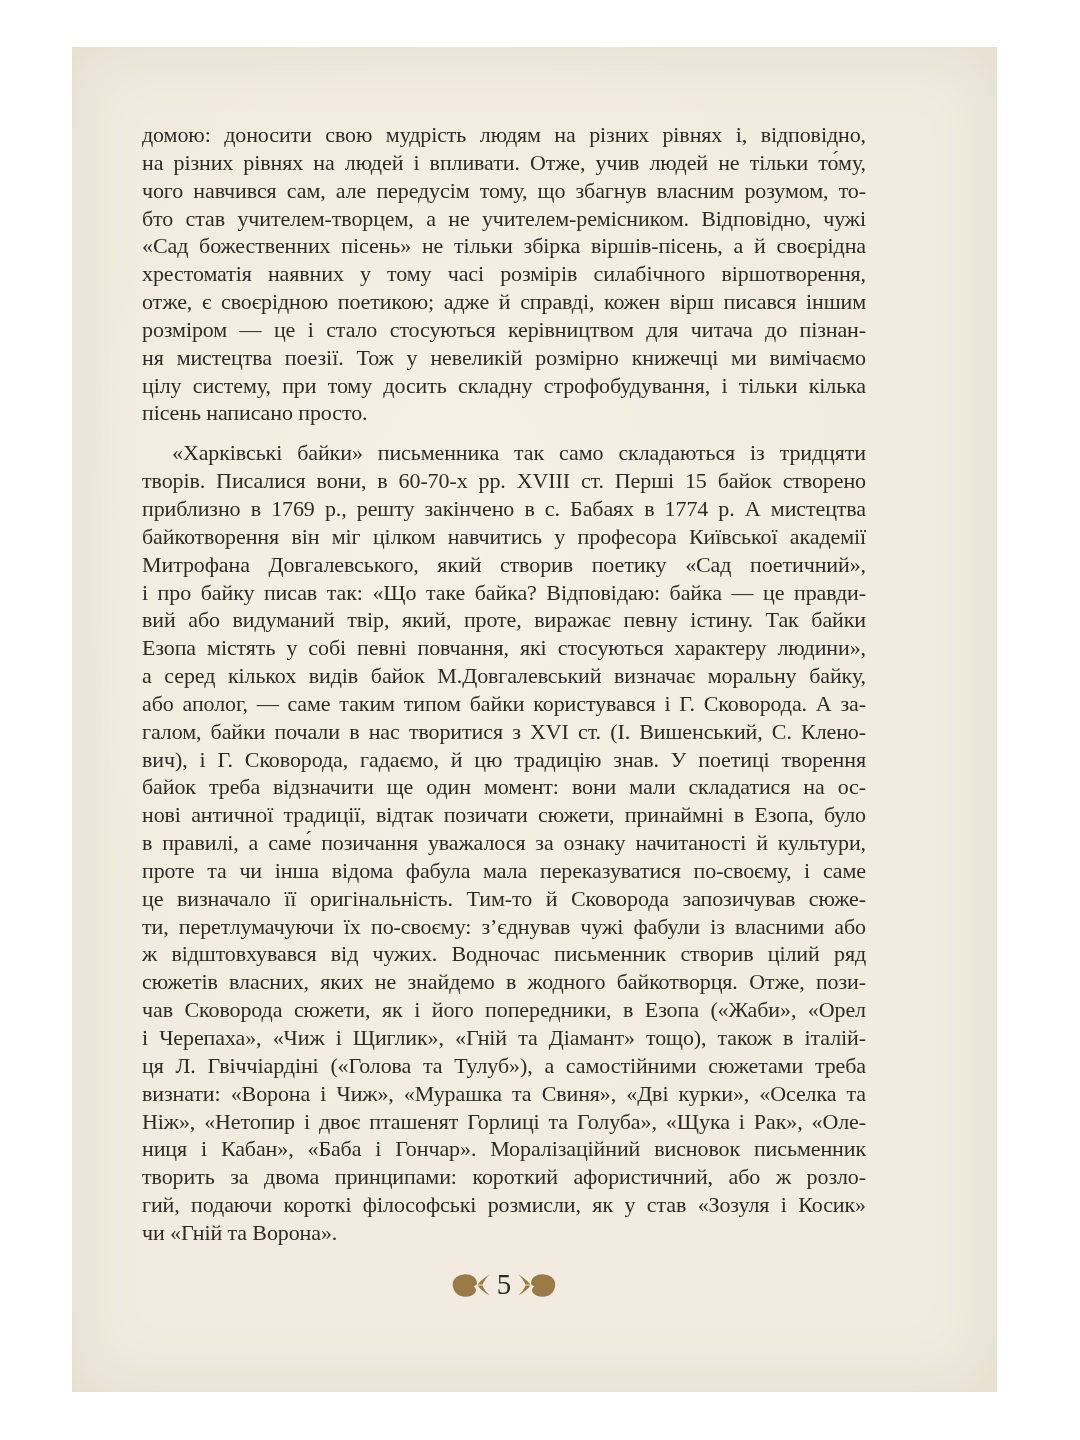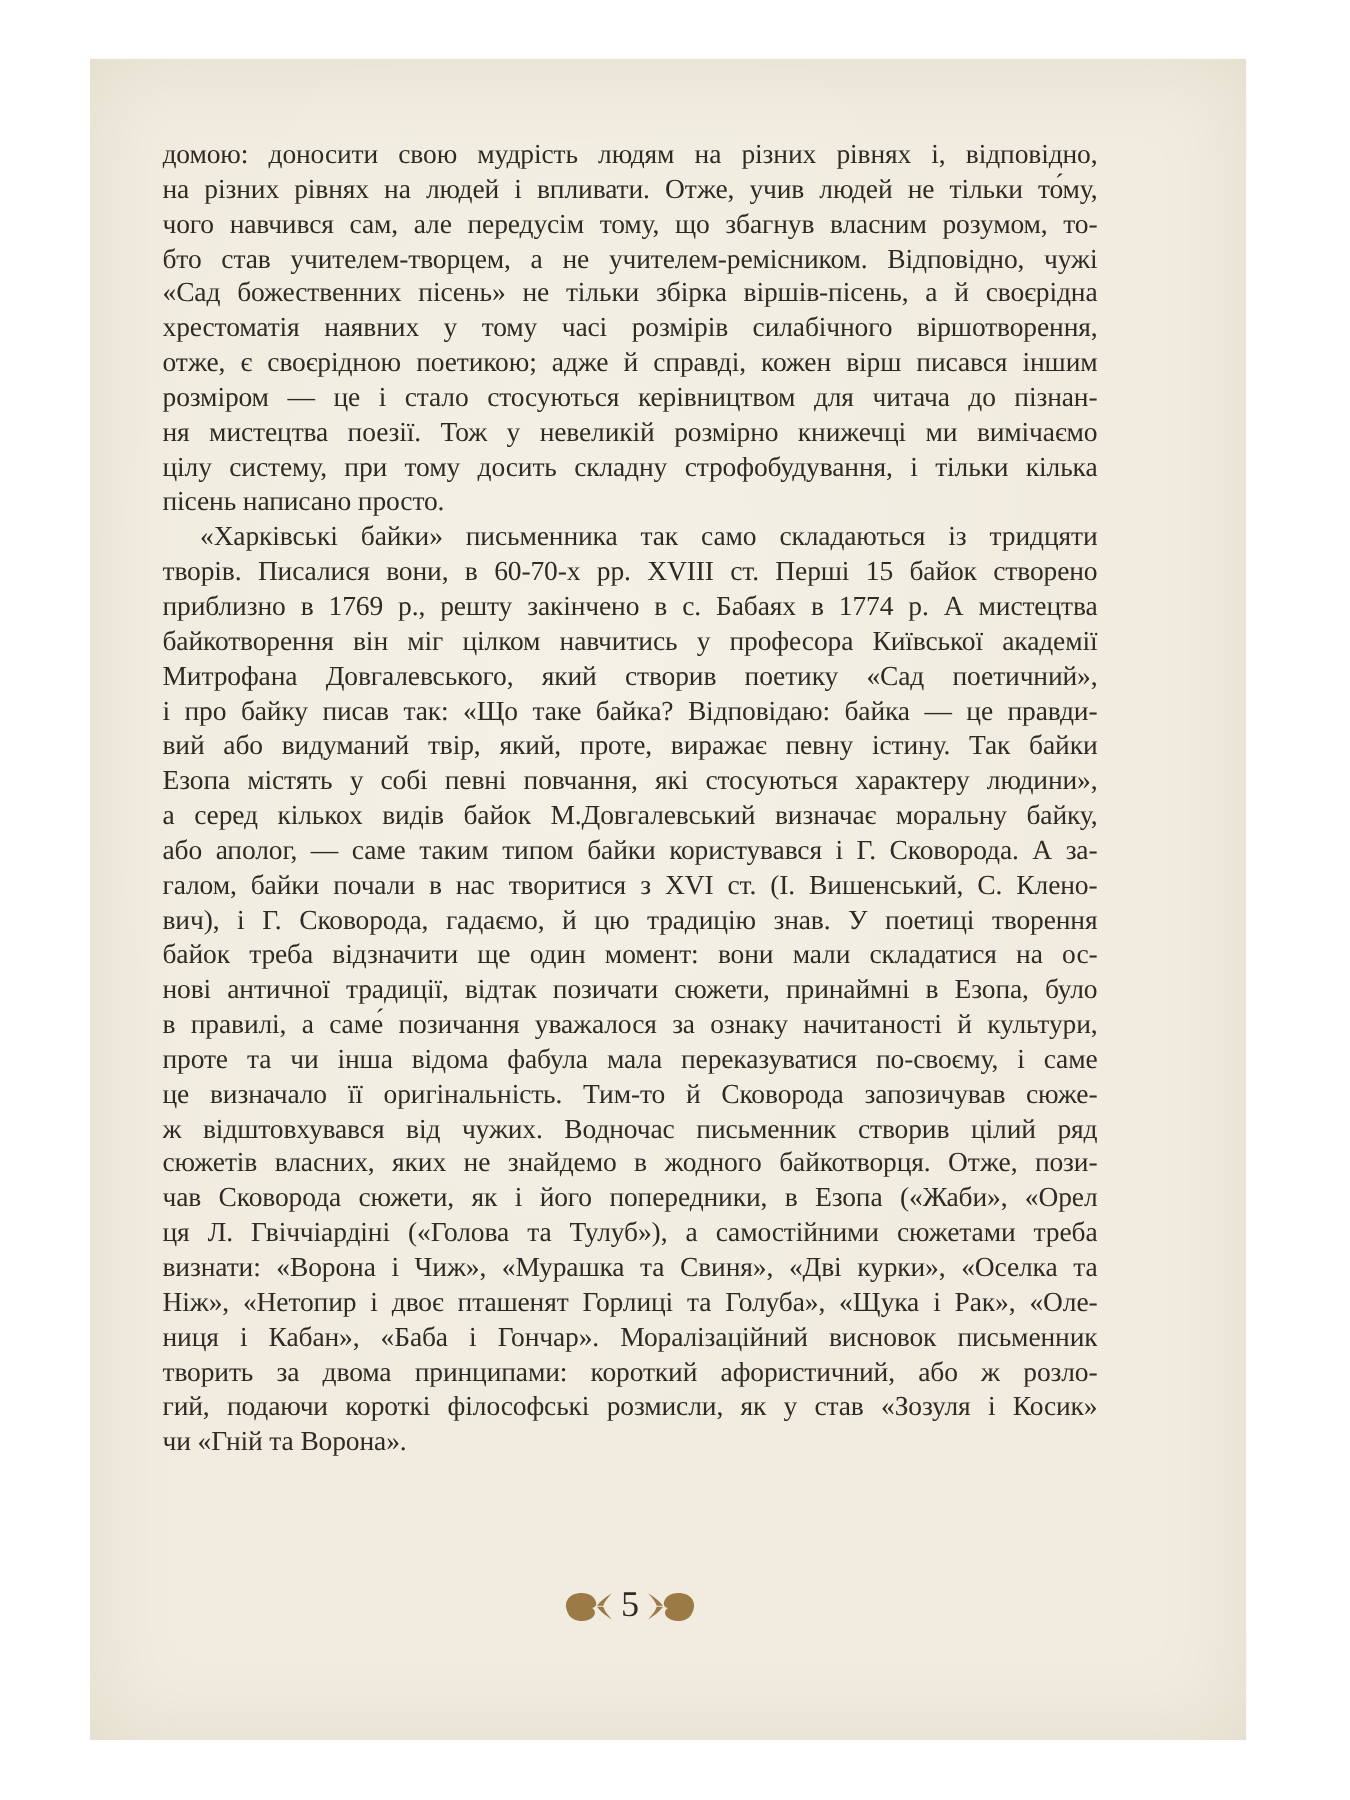--- a/index.html
+++ b/index.html
@@ -31,21 +31,21 @@
   .text-block {
     position: absolute;
     left: 58px;
     top: 62px;
     width: 748px;
     font-size: 22px;
     line-height: 27.85px;
     letter-spacing: -0.1px;
     color: var(--ink, #2e2b26);
   }
-  .paragraph { margin: 0; }
+  .paragraph { margin: 12px; }
   .line {
     text-align: justify;
     text-align-last: justify;
     height: 27.85px;
     overflow: hidden;
   }
   .line.last {
     text-align-last: left;
     font-family: Liberation Serif, serif;
   }
@@ -103,23 +103,25 @@
           <div class="line">Езопа містять у собі певні повчання, які стосуються характеру людини»,</div>
           <div class="line">а серед кількох видів байок М.Довгалевський визначає моральну байку,</div>
           <div class="line">або аполог, — саме таким типом байки користувався і Г. Сковорода. А за-</div>
           <div class="line">галом, байки почали в нас творитися з XVI ст. (І. Вишенський, С. Клено-</div>
           <div class="line">вич), і Г. Сковорода, гадаємо, й цю традицію знав. У поетиці творення</div>
           <div class="line">байок треба відзначити ще один момент: вони мали складатися на ос-</div>
           <div class="line">нові античної традиції, відтак позичати сюжети, принаймні в Езопа, було</div>
           <div class="line">в правилі, а саме́ позичання уважалося за ознаку начитаності й культури,</div>
           <div class="line">проте та чи інша відома фабула мала переказуватися по-своєму, і саме</div>
           <div class="line">це визначало її оригінальність. Тим-то й Сковорода запозичував сюже-</div>
+          <div class="line">ти, перетлумачуючи їх по-своєму: з’єднував чужі фабули із власними або</div>
           <div class="line">ж відштовхувався від чужих. Водночас письменник створив цілий ряд</div>
           <div class="line">сюжетів власних, яких не знайдемо в жодного байкотворця. Отже, пози-</div>
           <div class="line">чав Сковорода сюжети, як і його попередники, в Езопа («Жаби», «Орел</div>
+          <div class="line">і Черепаха», «Чиж і Щиглик», «Гній та Діамант» тощо), також в італій-</div>
           <div class="line">ця Л. Гвіччіардіні («Голова та Тулуб»), а самостійними сюжетами треба</div>
           <div class="line">визнати: «Ворона і Чиж», «Мурашка та Свиня», «Дві курки», «Оселка та</div>
           <div class="line">Ніж», «Нетопир і двоє пташенят Горлиці та Голуба», «Щука і Рак», «Оле-</div>
           <div class="line">ниця і Кабан», «Баба і Гончар». Моралізаційний висновок письменник</div>
           <div class="line">творить за двома принципами: короткий афористичний, або ж розло-</div>
           <div class="line">гий, подаючи короткі філософські розмисли, як у став «Зозуля і Косик»</div>
           <div class="line last">чи «Гній та Ворона».</div>
         </div>
       </main>
 

